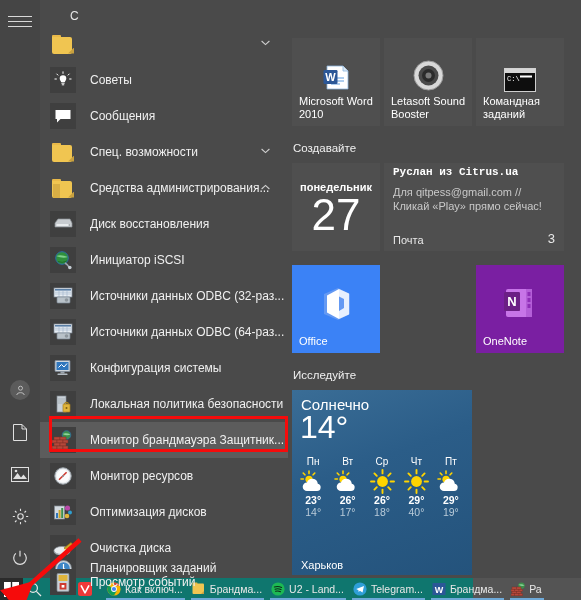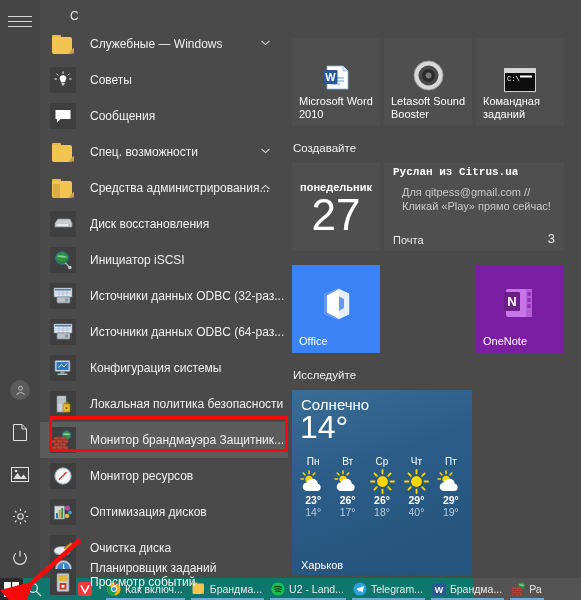--- a/index.html
+++ b/index.html
@@ -98,21 +98,21 @@
   .tile-ico { position:absolute; }
 
   
   .date-day{ position:absolute;left:0;top:18px;width:100%;text-align:center;
     font-size:11px;font-weight:bold;color:#fff;}
   .date-num{ position:absolute;left:0;top:26px;width:100%;text-align:center;
     font-size:44px;font-weight:300;color:#fff;line-height:52px;}
 
   
   .mail-from{position:absolute;left:9px;top:3px;font-size:11px;font-weight:bold;color:#fff;font-family:Liberation Mono, monospace;}
-  .mail-body{position:absolute;left:9px;top:22px;right:8px;font-size:11px;line-height:14px;color:#c9c9c9;margin-left:9px;}
+  .mail-body{position:absolute;left:9px;top:22px;right:8px;font-size:11px;line-height:14px;color:#c9c9c9;}
   .mail-app{position:absolute;left:9px;bottom:5px;font-size:11px;color:#e8e8e8;}
   .mail-cnt{position:absolute;right:9px;bottom:5px;font-size:13px;color:#e8e8e8;}
 
   
   .w-tile{
     position:absolute;
     background:linear-gradient(160deg,#3a6d96 0%,#2b5d88 40%,#24537c 100%);
   }
   .w-cond{position:absolute;left:9px;top:6px;font-size:15px;color:#fff;}
   .w-temp{position:absolute;left:8px;top:18px;font-size:32px;font-weight:300;color:#fff;line-height:38px;}
@@ -208,21 +208,20 @@
     <div class="group-letter">C</div>
 
     <div class="app-row folder" style="top:26px">
       <span class="app-icon">
         <span class="folder-glyph">
             <span class="tab"></span>
             <span class="body"></span>
             <span class="fold"></span>
           </span>
       </span>
-      <span class="app-label">Служебные — Windows</span>
       <span class="chev">
         <svg width="9" height="6" viewBox="0 0 9 6">
             <path d="M0.6 1 L4.5 4.6 L8.4 1" fill="none" stroke="#cfcfcf" stroke-width="1.1"></path>
           </svg>
       </span>
     </div>
 
     <div class="app-row" style="top:62px">
       <span class="app-icon">
         <svg width="18" height="18" viewBox="0 0 18 18">

